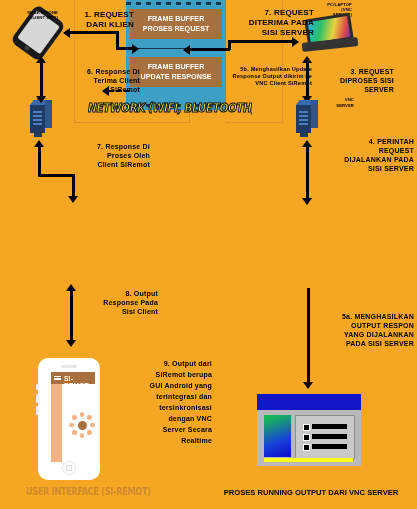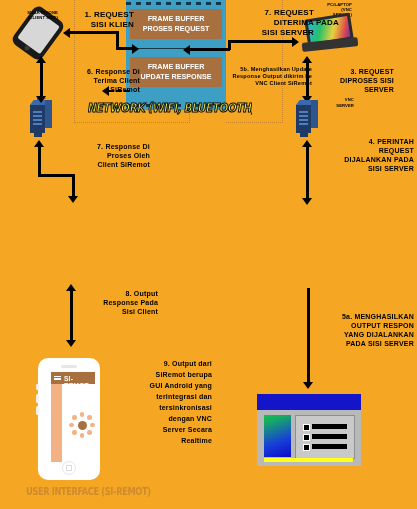--- a/index.html
+++ b/index.html
@@ -202,30 +202,30 @@
   <div class="lbl tiny" style="left:306px;top:8px;width:46px;">(VNC</div>
   <div class="lbl tiny" style="left:306px;top:13px;width:46px;">SERVER)</div>
   <div id="laptop">
     <div id="lap-lid">
       <div id="lap-screen"></div>
     </div>
     <div id="lap-base"></div>
   </div>
 
   <div class="lbl step" style="left:62px;top:10px;width:72px;">1. REQUEST</div>
-  <div class="lbl step" style="left:62px;top:20px;width:72px;">SISI KLIEN</div>
+  <div class="lbl step" style="left:62px;top:20px;width:72px;">DARI KLIEN</div>
 
   <div class="arrow-h" style="left:70px;top:31px;width:48px;"></div>
   <div class="head head-l" style="left:63px;top:28px;"></div>
   <div class="arrow-v" style="left:116px;top:31px;height:19px;"></div>
   <div class="arrow-h" style="left:116px;top:47px;width:18px;"></div>
   <div class="head head-r" style="left:132px;top:44px;"></div>
 
   <div class="lbl step" style="left:222px;top:8px;width:92px;">7. REQUEST</div>
-  <div class="lbl step" style="left:222px;top:18px;width:92px;margin-left:25px;">DITERIMA PADA</div>
+  <div class="lbl step" style="left:222px;top:18px;width:92px;">DITERIMA PADA</div>
   <div class="lbl step" style="left:222px;top:28px;width:92px;">SISI SERVER</div>
   <div class="arrow-h" style="left:228px;top:40px;width:66px;"></div>
   <div class="head head-r" style="left:292px;top:37px;"></div>
   <div class="arrow-v" style="left:228px;top:40px;height:10px;"></div>
   <div class="arrow-h" style="left:190px;top:48px;width:40px;"></div>
   <div class="head head-l" style="left:183px;top:45px;"></div>
 
   <div class="lbl small" style="left:208px;top:66px;width:104px;">5b. Menghasilkan Update</div>
   <div class="lbl small" style="left:208px;top:73px;width:104px;">Response Output dikirim ke</div>
   <div class="lbl small" style="left:208px;top:80px;width:104px;">VNC Client SiRemot</div>
@@ -354,14 +354,15 @@
       <div class="mon-bullet" style="top:28px;"></div>
       <div class="mon-bar" style="top:8px;"></div>
       <div class="mon-bar" style="top:18px;"></div>
       <div class="mon-bar" style="top:28px;"></div>
     </div>
     <div id="mon-yellow"></div>
   </div>
 
   <div class="footcap" style="left:26px;top:486px;width:140px;font-size:10px;color:#CF8A2D;letter-spacing:-0.4px;
               font-family:'DejaVu Sans Condensed','Liberation Sans',sans-serif;transform:scaleX(.92);transform-origin:left;">USER INTERFACE (SI-REMOT)</div>
+  <div class="footcap" style="left:216px;top:488px;width:190px;font-size:7.6px;color:#000;text-align:center;">PROSES RUNNING OUTPUT DARI VNC SERVER</div>
 
 </div>
 
 </body></html>

